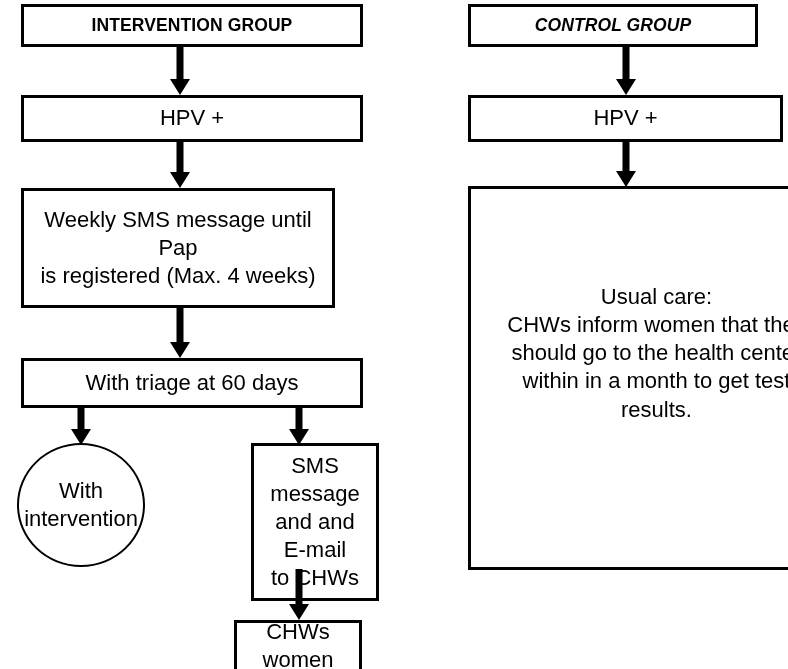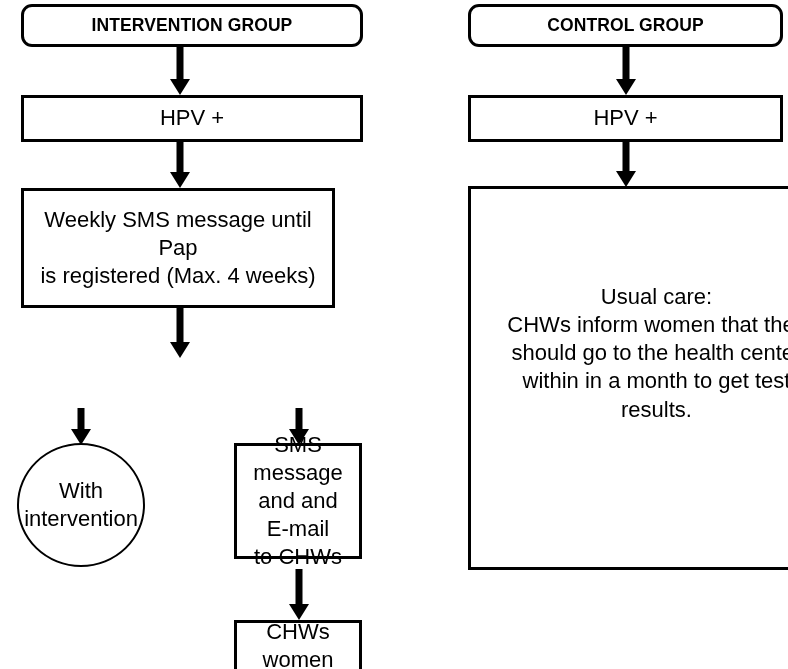--- a/index.html
+++ b/index.html
@@ -29,42 +29,41 @@
     text-align: center;
     color: #000000;
     font-size: 22px;
     line-height: 1.28;
     padding: 4px 6px;
   }
   .node.header {
     font-weight: bold;
     font-size: 17.5px;
     letter-spacing: 0.1px;
-    border-radius: 11px;
   }
   .node.circle {
     border-radius: 50%;
     border-width: 2.5px;
   }
   .node .txt {
     display: block;
     white-space: pre-line;
   }
 
   
   #box-intervention-header { left: 21px;  top: 4px;   width: 342px; height: 43px; }
   #box-intervention-hpv    { left: 21px;  top: 95px;  width: 342px; height: 47px; }
   #box-weekly-sms          { left: 21px;  top: 188px; width: 314px; height: 120px; }
   #box-with-triage         { left: 21px;  top: 358px; width: 342px; height: 50px; }
   #circle-stop             { left: 17px;  top: 443px; width: 128px; height: 124px; }
-  #box-sms-email           { left: 234px; top: 443px; width: 128px; height: 116px; align-items: center; }
+  #box-sms-email           { left: 251px; top: 443px; width: 128px; height: 158px; align-items: center; }
   #box-chws-visit          { left: 234px; top: 620px; width: 128px; height: 52px; }
 
   
-  #box-control-header      { left: 468px; top: 4px;   width: 315px; height: 43px; }
+  #box-control-header      { left: 468px; top: 4px;   width: 290px; height: 43px; font-style: italic; }
   #box-control-hpv         { left: 468px; top: 95px;  width: 315px; height: 47px; }
   #box-usual-care          { left: 468px; top: 186px; width: 377px; height: 384px; }
 
   
   .arrow {
     position: absolute;
   }
   .arrow .shaft {
     position: absolute;
     left: 50%;
@@ -132,20 +131,23 @@
   <div class="node" id="box-weekly-sms">
     <span class="txt">Weekly SMS message until  Pap
 is registered (Max. 4  weeks)</span>
   </div>
 
   <div class="arrow" id="arrow-sms-to-triage">
     <span class="shaft"></span>
     <span class="head"></span>
   </div>
 
+  <div class="node" id="box-with-triage">
+    <span class="txt">With triage at 60 days</span>
+  </div>
 
   <div class="arrow" id="arrow-triage-to-stop">
     <span class="shaft"></span>
     <span class="head"></span>
   </div>
 
   <div class="arrow" id="arrow-triage-to-smsbox">
     <span class="shaft"></span>
     <span class="head"></span>
   </div>

